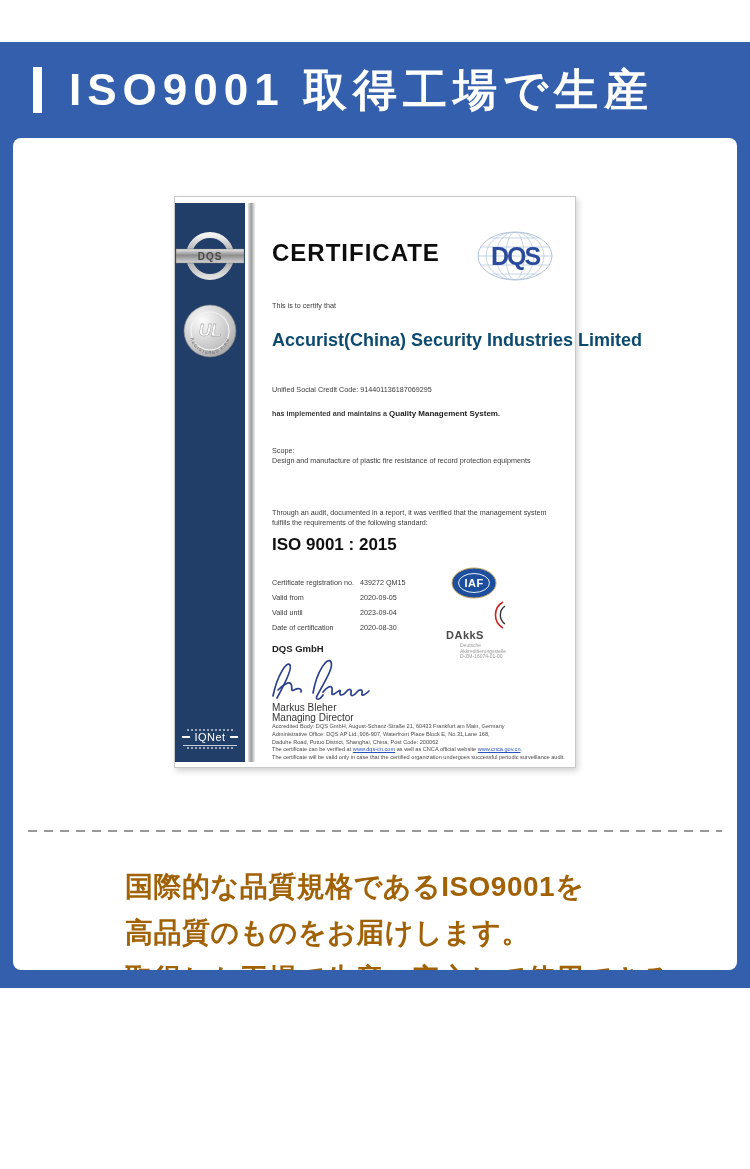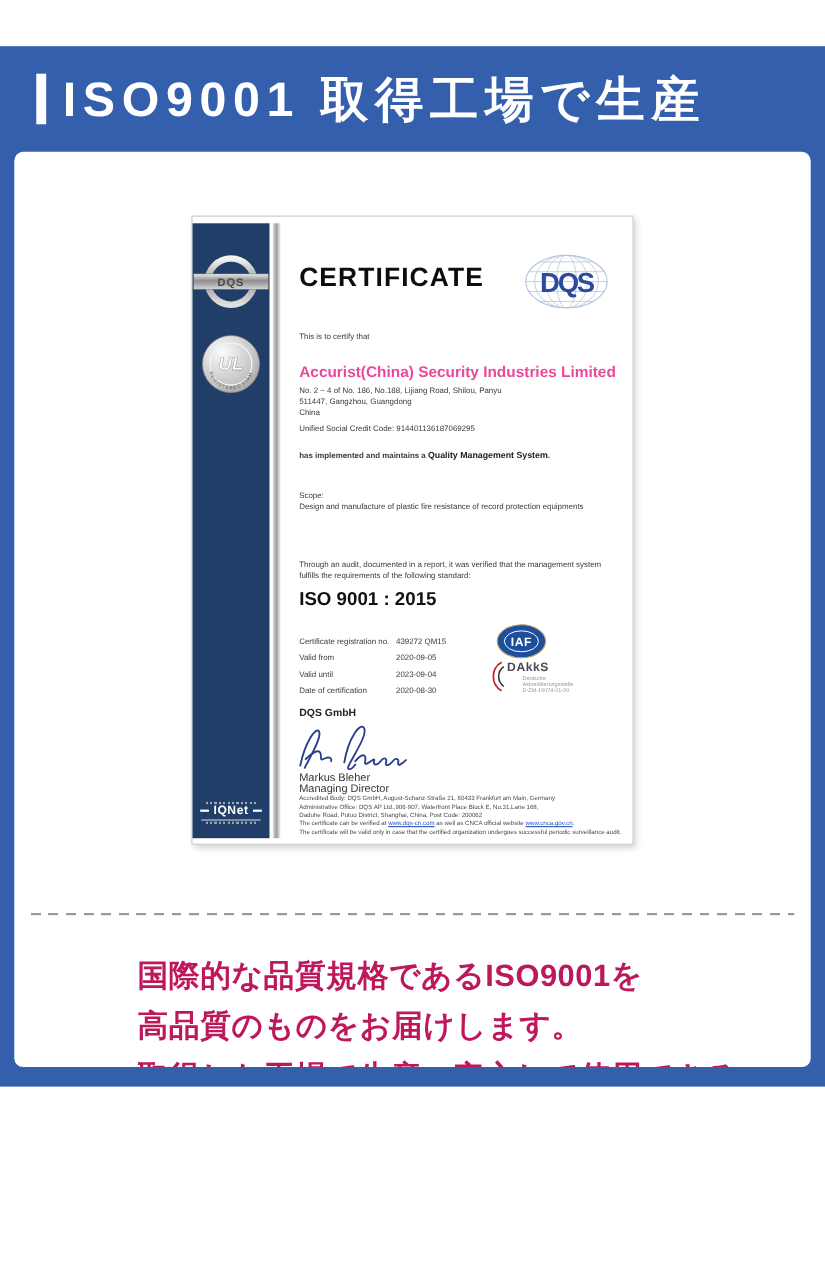--- a/index.html
+++ b/index.html
@@ -2,75 +2,75 @@
 <html><head>
 <meta charset="utf-8">
 <style>
   html,body{margin:0;padding:0;}
   body{width:750px;background:#ffffff;font-family:"Liberation Sans","DejaVu Sans",sans-serif;}
 
   
   .band{background:#335fac;margin-top:42px;padding-bottom:18px;}
   .header{height:96px;display:flex;align-items:center;padding-left:33px;box-sizing:border-box;}
   .accent{width:9px;height:46px;background:#ffffff;margin-right:15px;flex:0 0 auto;}
-  .header h1{margin:0;color:#ffffff;font-size:44px;font-weight:600;letter-spacing:6px;white-space:nowrap;}
+  .header h1{margin:12px;color:#ffffff;font-size:44px;font-weight:600;letter-spacing:6px;white-space:nowrap;}
 
   .card{background:#ffffff;margin:0 13px;border-radius:8px;height:832px;box-sizing:border-box;overflow:hidden;}
 
   
   .certificate{position:relative;width:400px;height:570px;margin:58px auto 0;background:#fff;
     border:1px solid #c9c9c9;box-shadow:2px 3px 6px rgba(0,0,0,.18);box-sizing:content-box;
     color:#3a3a3a;}
   .certificate *{box-sizing:border-box;}
   .c-sidebar{position:absolute;left:0;top:6px;bottom:5px;width:70px;background:#203e68;}
   .c-strip{position:absolute;left:73px;top:6px;bottom:5px;width:7px;
     background:linear-gradient(90deg,#e3e3e3,#9c9c9c 45%,#f0f0f0);}
   .abs{position:absolute;}
 
   .c-title{left:97px;top:42px;font-size:24px;font-weight:bold;color:#0d0d0d;letter-spacing:1px;}
   .c-certify{left:97px;top:104px;font-size:7.2px;}
-  .c-company{left:97px;top:133px;font-size:14px;font-weight:bold;color:#ec4899;white-space:nowrap;}
+  .c-company{left:97px;top:133px;font-size:18px;font-weight:bold;color:#0c4a6e;white-space:nowrap;}
   .c-address{left:97px;top:153px;font-size:7.2px;line-height:10.2px;}
   .c-uscc{left:97px;top:188px;font-size:7.2px;}
   .c-impl{left:97px;top:212px;font-size:7.2px;white-space:nowrap;font-weight:bold;}
   .c-impl b{font-size:8px;color:#1c1c1c;}
   .c-scope{left:97px;top:249px;font-size:7.2px;line-height:10.2px;white-space:nowrap;}
   .c-audit{left:97px;top:311px;font-size:7.2px;line-height:10.2px;white-space:nowrap;}
   .c-standard{left:97px;top:338px;font-size:17px;font-weight:bold;color:#111;}
   .c-details{left:97px;top:381px;font-size:7.2px;}
   .c-details .row{height:15.1px;}
   .c-details .lbl{display:inline-block;width:86px;}
   .c-issuer{left:97px;top:446px;font-size:9.5px;font-weight:bold;color:#222;}
   .c-signer{left:97px;top:506px;font-size:10px;line-height:9.6px;color:#333;}
   .c-footer{left:97px;top:526px;width:300px;font-size:5.6px;line-height:7.8px;color:#4a4a4a;}
   .c-footer .lnk{color:#2a52be;text-decoration:underline;cursor:pointer;}
 
   .c-globe{left:300px;top:32px;}
   .c-iaf{left:276px;top:370px;}
-  .c-dakks{left:269px;top:404px;display:flex;align-items:flex-start;}
+  .c-dakks{left:269px;top:404px;display:flex;align-items:flex-end;flex-direction:column;}
   .dakks-txt{margin-left:2px;}
   .dakks-name{font-size:11px;font-weight:bold;color:#4a4a4a;letter-spacing:.5px;line-height:12px;}
   .dakks-sub{font-size:5px;line-height:5.6px;color:#999;margin-top:2px;margin-left:14px;}
   .c-signature{left:90px;top:455px;}
 
   
   .sb-dqs{left:0;top:22px;}
   .sb-ul{left:7px;top:100px;}
   .sb-iqnet{position:absolute;left:0;bottom:13px;width:70px;text-align:center;color:#fff;}
   .iq-row{display:flex;align-items:center;justify-content:center;gap:4px;}
   .iq-dash{width:8px;height:1.5px;background:#fff;}
-  .iq-name{font-size:11px;font-weight:bold;letter-spacing:.5px;}
+  .iq-name{font-size:11px;font-weight:normal;letter-spacing:.5px;}
   .iq-line{height:1px;background:rgba(255,255,255,.75);margin:2px 8px 0;}
   .iq-micro{height:2px;margin:1px 12px 0;
     background:repeating-linear-gradient(90deg,rgba(255,255,255,.55) 0 2px,transparent 2px 4px);}
 
   
   .divider{height:2px;margin:62px 15px 0;
     background:repeating-linear-gradient(90deg,#999 0 9px,transparent 9px 16px);}
-  .jp{margin:32px 26px 0 112px;color:#be185d;font-size:28px;line-height:46px;
+  .jp{margin:32px 26px 0 112px;color:#a16207;font-size:28px;line-height:46px;
     font-weight:600;letter-spacing:.5px;}
   .jp div{white-space:nowrap;}
 </style>
 </head>
 <body>
 
 <div class="band">
 
   <div class="header">
     <span class="accent"></span>
@@ -147,25 +147,20 @@
           <line x1="3" y1="36" x2="77" y2="36"></line>
           <line x1="3" y1="45" x2="77" y2="45"></line>
         </g>
         <text x="40" y="36" text-anchor="middle" font-size="25" font-weight="bold" fill="#2a4a9c" letter-spacing="-2">DQS</text>
       </svg>
 
       <div class="abs c-title">CERTIFICATE</div>
       <div class="abs c-certify">This is to certify that</div>
       <div class="abs c-company">Accurist(China) Security Industries Limited</div>
 
-      <div class="abs c-address">
-        <div>No. 2 ~ 4 of No. 186, No.188, Lijiang Road, Shilou, Panyu</div>
-        <div>511447, Gangzhou, Guangdong</div>
-        <div>China</div>
-      </div>
 
       <div class="abs c-uscc">Unified Social Credit Code: 914401136187069295</div>
 
       <div class="abs c-impl"><span>has implemented and maintains a </span><b>Quality Management System</b><span>.</span></div>
 
       <div class="abs c-audit">
         <div>Through an audit, documented in a report, it was verified that the management system</div>
         <div>fulfills the requirements of the following standard:</div>
       </div>
 

